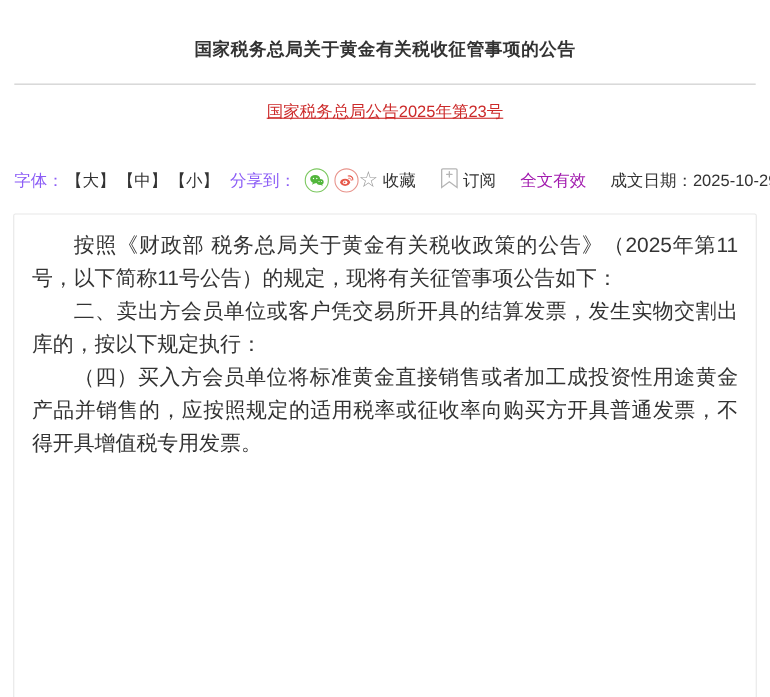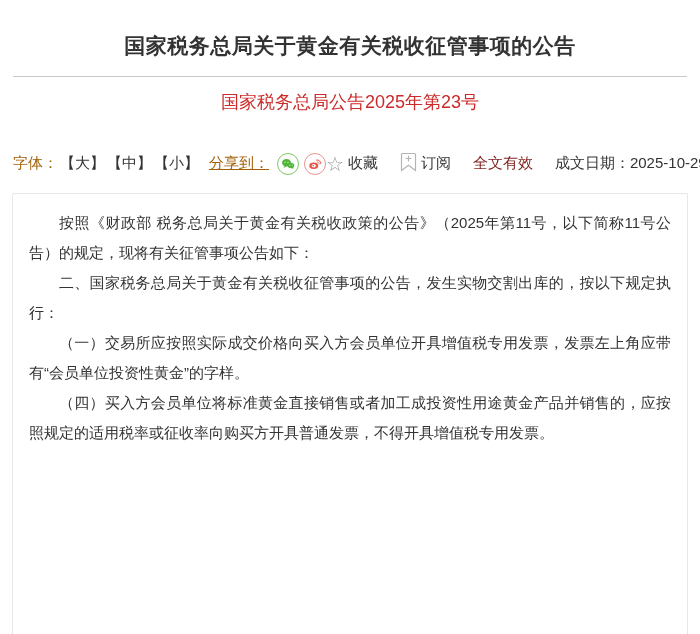--- a/index.html
+++ b/index.html
@@ -10,84 +10,85 @@
     overflow: hidden;
     background: #ffffff;
     font-family: "Liberation Sans", "DejaVu Sans", sans-serif;
     color: #333333;
   }
   .page { padding-top: 33px; }
 
   .page-title {
     margin: 0;
     text-align: center;
-    font-size: 21px;
+    font-size: 16px;
     line-height: 26px;
     font-weight: bold;
     color: #333333;
     letter-spacing: 0.5px;
   }
   .divider {
     border: none;
     border-top: 1px solid #c9c9c9;
     margin: 17px 13px 0 13px;
   }
   .doc-number {
     margin-top: 15px;
     text-align: center;
-    font-size: 18px;
+    font-size: 15px;
     line-height: 20px;
     color: #cc2a2a;
+    text-decoration: underline;
   }
 
   .toolbar {
     margin: 40px 14px 0 13px;
     display: flex;
     align-items: center;
     justify-content: space-between;
     font-size: 15px;
     color: #333333;
     white-space: nowrap;
   }
   .toolbar-left { display: flex; align-items: center; }
   .toolbar-right { display: flex; align-items: center; gap: 22px; }
-  .tb-label { color: #a16207; }
+  .tb-label { color: #8b5cf6; }
   .font-btn { cursor: pointer; margin-left: 2px; }
-  .share-label { margin-left: 10px; text-decoration: underline; }
+  .share-label { margin-left: 10px; }
   .share-icons { display: flex; align-items: center; gap: 5px; margin-left: 8px; }
   .circle-icon {
     width: 22px; height: 22px;
     border-radius: 50%;
     display: inline-flex;
     align-items: center;
     justify-content: center;
     box-sizing: border-box;
     cursor: pointer;
     background: #fff;
   }
   .circle-icon.wechat { border: 1px solid #7cc860; }
   .circle-icon.weibo  { border: 1px solid #e8948c; }
 
   .tb-item { display: inline-flex; align-items: center; gap: 4px; cursor: pointer; }
   .star-glyph { font-size: 20px; color: #999999; line-height: 20px; }
-  .validity { color: #7f1d1d; cursor: pointer; }
+  .validity { color: #a21caf; cursor: pointer; }
   .date-group { color: #333333; }
 
   .content-box {
     margin: 18px 12px 0 12px;
     border: 1px solid #e7e7e7;
     border-radius: 2px;
     padding: 14px 16px 20px 16px;
     height: 480px;
     box-sizing: content-box;
     background: #ffffff;
   }
   .content-box p {
     margin: 0;
-    font-size: 15px;
+    font-size: 19px;
     line-height: 30px;
     text-indent: 2em;
     color: #333333;
     text-align: justify;
   }
 </style>
 </head>
 <body>
 
 <div class="page">
@@ -149,22 +150,21 @@
         <span>成文日期：</span><span>2025-10-29</span>
       </span>
     </div>
   </div>
 
   <div class="content-box">
 
       <p>按照《财政部 税务总局关于黄金有关税收政策的公告》（2025年第11号，以下简称11号公告）的规定，现将有关征管事项公告如下：</p>
 
 
-      <p>二、国家税务总局关于黄金有关税收征管事项的公告，发生实物交割出库的，按以下规定执行：</p>
+      <p>二、卖出方会员单位或客户凭交易所开具的结算发票，发生实物交割出库的，按以下规定执行：</p>
 
-      <p>（一）交易所应按照实际成交价格向买入方会员单位开具增值税专用发票，发票左上角应带有“会员单位投资性黄金”的字样。</p>
 
 
 
       <p>（四）买入方会员单位将标准黄金直接销售或者加工成投资性用途黄金产品并销售的，应按照规定的适用税率或征收率向购买方开具普通发票，不得开具增值税专用发票。</p>
     </div>
 
 </div>
 
 </body></html>

